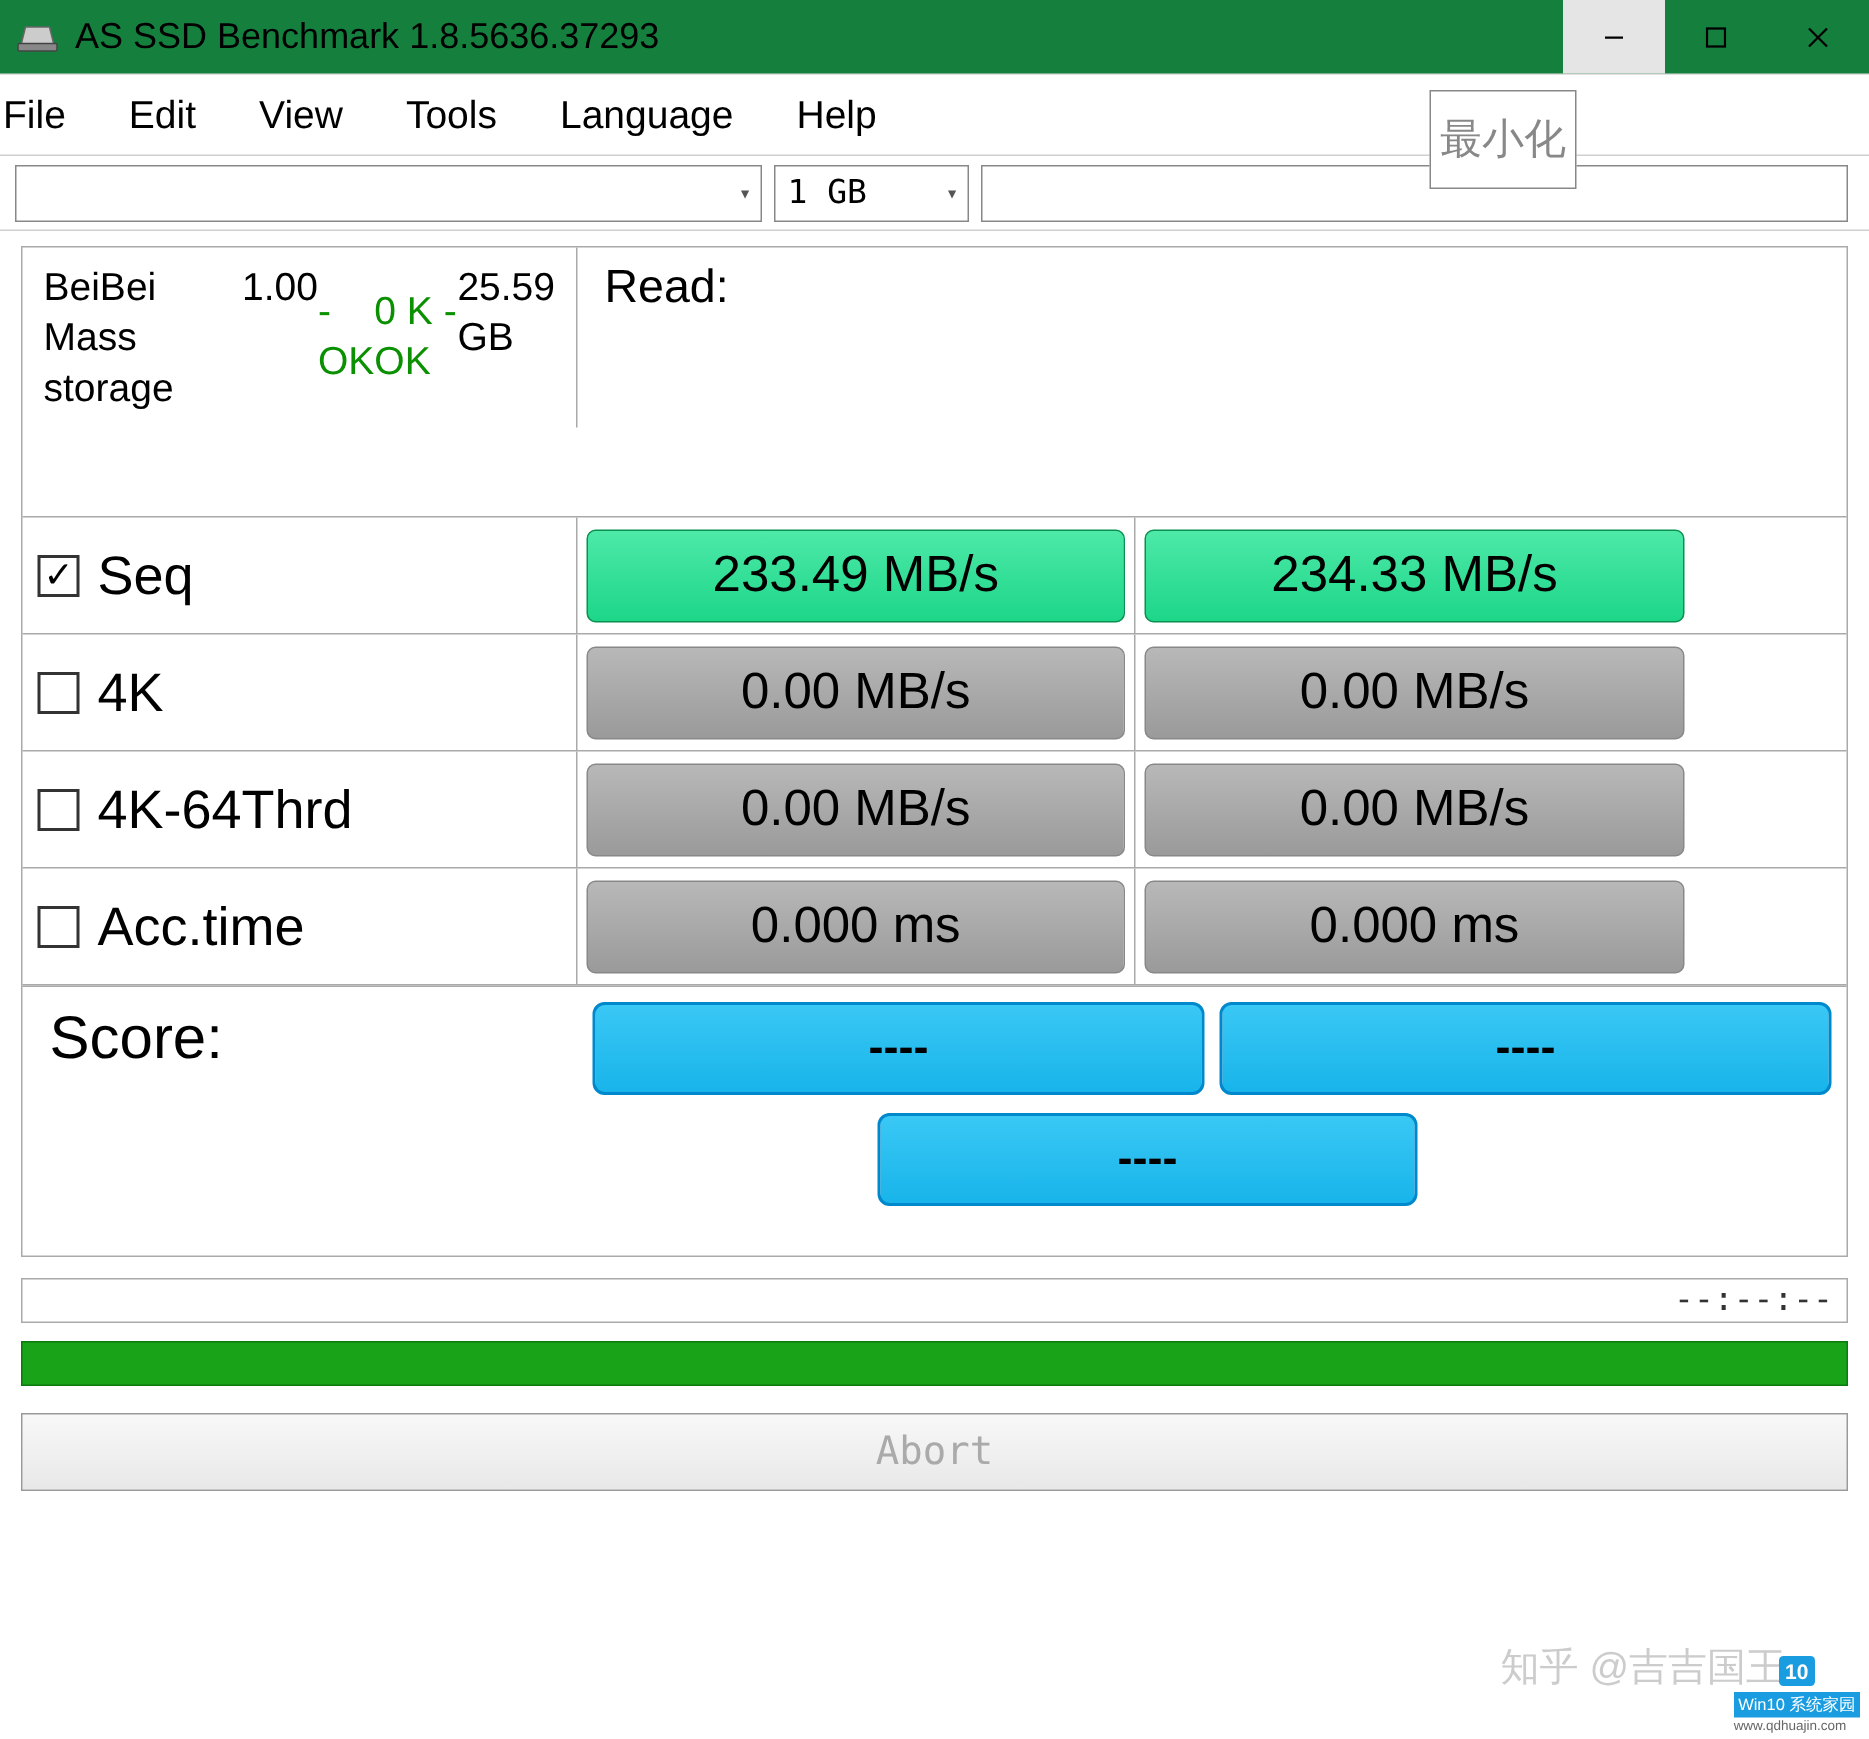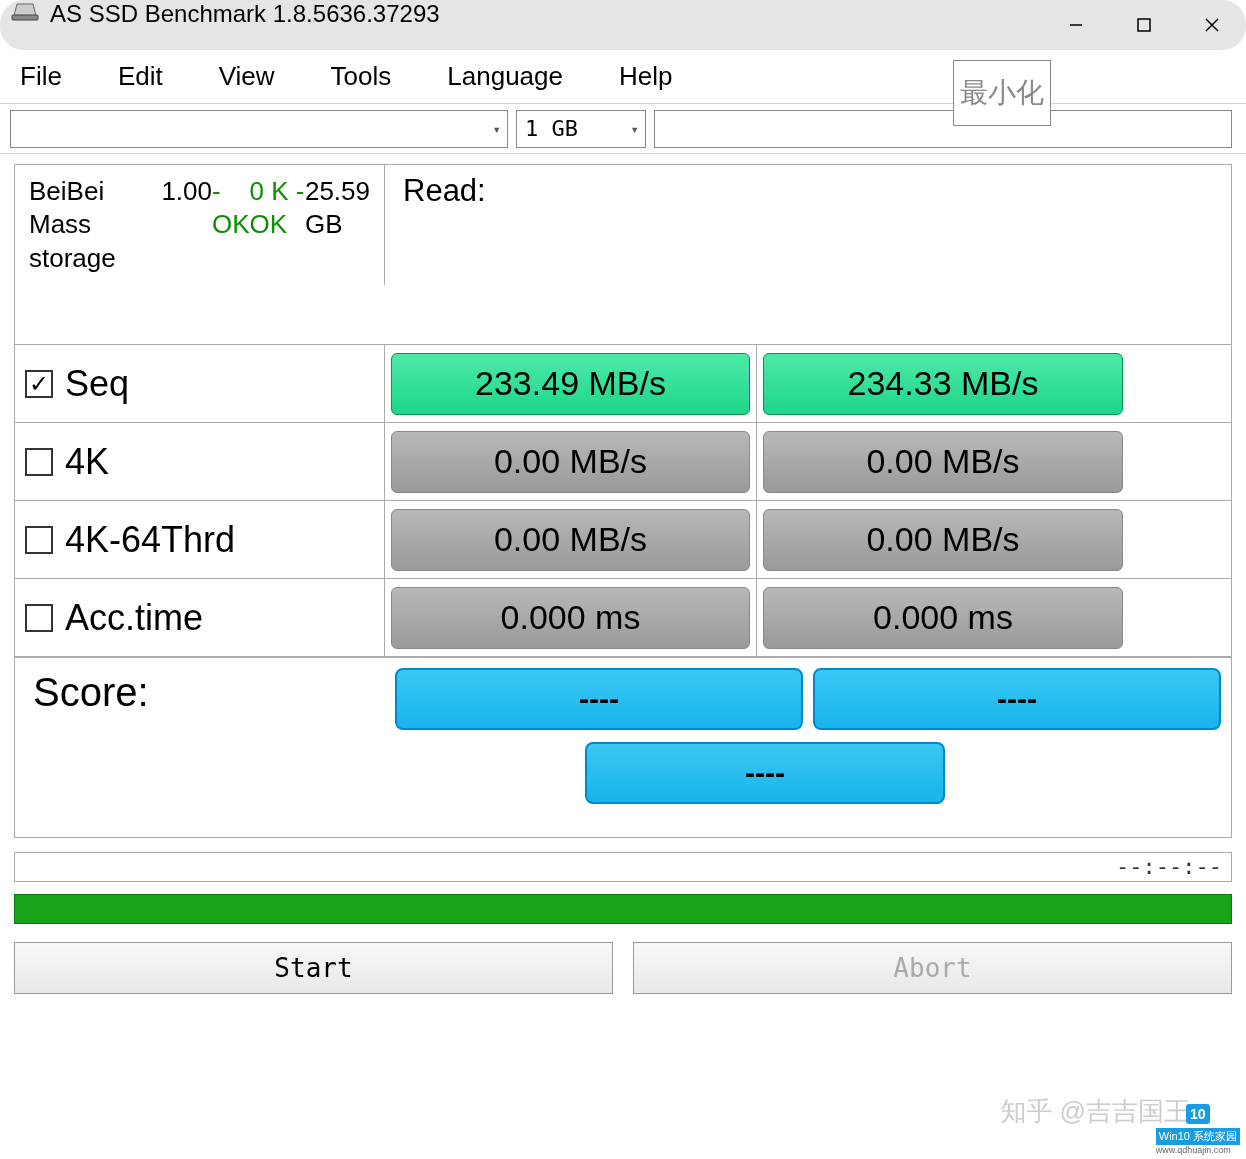--- a/index.html
+++ b/index.html
@@ -1,47 +1,47 @@
 <!DOCTYPE html>
 <html><head>
 <meta charset="utf-8">
 <style>
 * { box-sizing: border-box; margin: 0; padding: 0; }
 body { font-family: "Segoe UI", Arial, sans-serif; background: #fff; width: 1246px; height: 1159px; overflow: hidden; }
 
-.titlebar { height: 50px; display: flex; align-items: flex-start; background: #e5e5e5; border-bottom: 1px solid #e0e0e0; border-radius: 24px; }
+.titlebar { height: 50px; display: flex; align-items: center; background: #15803d; border-bottom: 1px solid #e0e0e0; }
 .titlebar-icon { width: 30px; height: 22px; margin: 0 8px 0 10px; }
 .titlebar-title { font-size: 24px; color: #000; flex: 1; padding-left: 2px; }
 .win-controls { display: flex; height: 100%; }
 .win-btn { width: 68px; height: 100%; display: flex; align-items: center; justify-content: center; font-size: 18px; color: #000; }
 .win-btn.min { background: #e5e5e5; }
 .tooltip-min { position: absolute; top: 60px; right: 195px; background: #fff; border: 1px solid #888; padding: 13px 6px; font-size: 28px; color: #888; z-index: 10; }
 
-.menubar { height: 54px; display: flex; align-items: center; padding: 0 20px; gap: 56px; border-bottom: 1px solid #d0d0d0; }
+.menubar { height: 54px; display: flex; align-items: center; padding: 0 2px; gap: 42px; border-bottom: 1px solid #d0d0d0; }
 .menubar-item { font-size: 26px; color: #000; cursor: default; }
 
 .toolbar { height: 50px; display: flex; align-items: center; padding: 4px 10px; gap: 8px; border-bottom: 1px solid #d0d0d0; }
 .select { border: 1px solid #888; background: #fff; font-family: "Consolas", monospace; font-size: 22px; padding: 4px 30px 4px 8px; position: relative; display: inline-flex; align-items: center; height: 38px; }
 .select .chev { position: absolute; right: 6px; color: #555; font-size: 14px; }
 .drive-select { width: 498px; }
 .size-select { width: 130px; }
 .extra-box { flex: 1; border: 1px solid #888; height: 38px; margin-right: 4px; }
 
 .main { padding: 10px 14px; }
 .grid { border: 1px solid #aaa; }
 .row { display: flex; border-bottom: 1px solid #aaa; }
 .row:last-child { border-bottom: none; }
 .cell { border-right: 1px solid #aaa; display: flex; align-items: center; }
 .cell:last-child { border-right: none; }
 .c1 { width: 370px; }
 .c2 { width: 372px; }
 .c3 { width: 372px; }
 
 .info-cell { flex-direction: row; align-items: flex-start; padding: 10px 14px; font-size: 26px; line-height: 1.28; }
-.info-cell .ok { color: #0a9000; }
+.info-cell .ok { color: #0a9000; margin-top: 16px; }
 
 .header-row .hdr { font-size: 31px; padding: 8px 18px; }
 .header-row { height: 180px; align-items: flex-start; }
 
 .test-row { height: 78px; }
 .test-label { font-size: 36px; padding: 0 10px; display: flex; align-items: center; width: 100%; }
 .chk { width: 28px; height: 28px; border: 2px solid #333; margin-right: 12px; display: inline-flex; align-items: center; justify-content: center; font-size: 24px; line-height: 1; }
 .result { margin: 6px; flex: 1; height: 62px; border: 1px solid #888; border-radius: 6px; display: flex; align-items: center; justify-content: center; font-size: 34px; background: linear-gradient(#b8b8b8,#9a9a9a); }
 .result.green { background: linear-gradient(#4de9a8,#1dd688); border-color: #0a9050; }
 
@@ -202,21 +202,20 @@
   </div>
 </div>
 
 <div class="progress-area">
   <div class="prog-outer"></div>
   <div class="prog-time">--:--:--</div>
   <div class="prog-green"></div>
 </div>
 
 <div class="buttons">
-  <div class="btn">Start</div>
   <div class="btn disabled">Abort</div>
 </div>
 
 <div class="watermark">知乎 @吉吉国王</div>
 <div class="watermark2">
   <span class="wm-badge">10</span>
   <span>
     <div class="wm-txt">Win10 系统家园</div>
     <div class="wm-sub">www.qdhuajin.com</div>
   </span>

